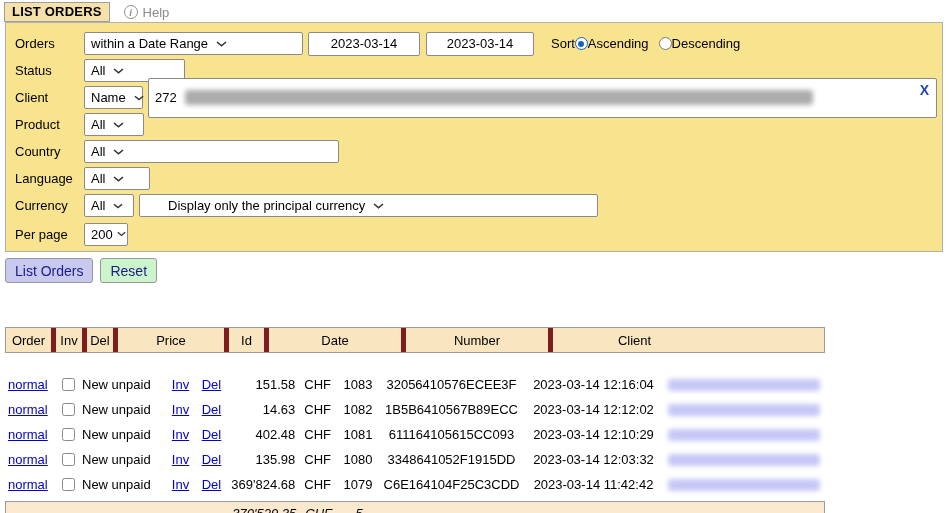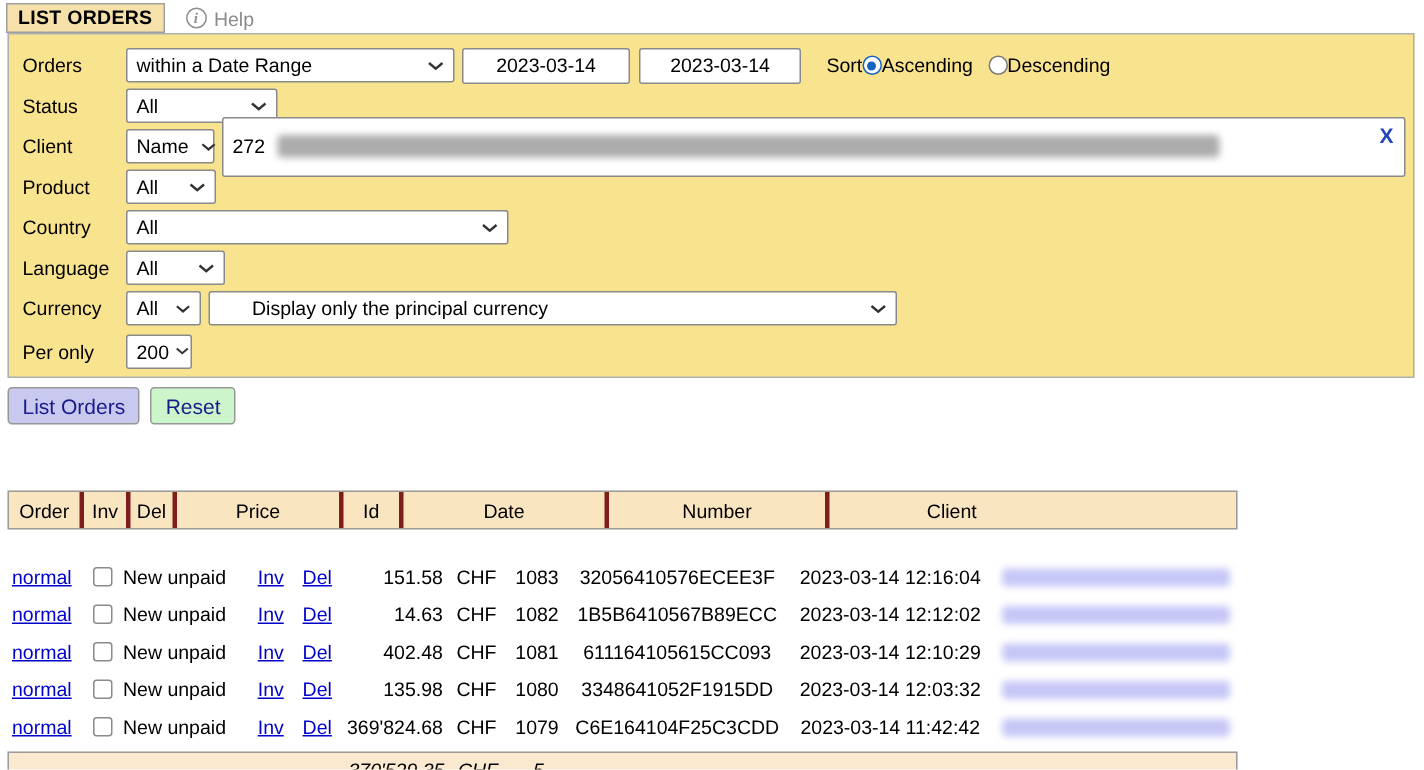--- a/index.html
+++ b/index.html
@@ -20,21 +20,21 @@
 
   
   .filter-box { position: absolute; left: 5px; top: 22px; width: 938px; height: 230px;
     background: #F8E38F; border: 1px solid #b0b0b0; padding: 7px 0 0 5px; }
   .frow { height: 27px; display: flex; align-items: center; }
   .frow.tall { height: 30px; }
   .flabel { width: 73px; padding-left: 4px; flex: 0 0 73px; }
 
   .sel, .inp { background: #fff; border: 1px solid #8a8a8a; border-radius: 2px;
     height: 23px; display: inline-flex; align-items: center; padding: 0 6px; cursor: default; }
-  .sel { justify-content: space-between; }
+  .sel { }
   .sel .chev { margin-left: 8px; display: inline-flex; }
   .inp { cursor: text; }
 
   .w-range { width: 219px; }
   .w-date  { width: 112px; justify-content: center; margin-left: 5px; height: 24px; }
   .w-date2 { width: 108px; margin-left: 6px; }
   .w-status { width: 101px; }
   .w-name { width: 59px; }
   .w-client { width: 789px; margin-left: 5px; height: 40px; position: relative; padding-right: 22px; }
   .w-product { width: 60px; }
@@ -62,21 +62,21 @@
   .actions { position: absolute; left: 5px; top: 258px; display: flex; gap: 7px; }
   .btn { font-family: "Liberation Sans", sans-serif; font-size: 14px; height: 25px;
     border: 1px solid #979797; border-radius: 3px; padding: 0 9px; color: #1b1b8a; cursor: pointer; }
   .btn.list { background: #C9C9F0; }
   .btn.reset { background: #CCF5CC; }
 
   
   .orders-table { position: absolute; left: 5px; top: 327px; width: 820px; }
   .thead { display: flex; height: 26px; border: 1px solid #9b9b9b; background: #FAE5C1; }
   .thead .cell { display: flex; align-items: center; justify-content: center;
-    border-right: 3px solid #7f1d1d; height: 100%; }
+    border-right: 5px solid #7f1d1d; height: 100%; }
   .thead .cell:last-child { border-right: none; }
 
   .c-order { width: 50px; flex: 0 0 50px; }
   .c-choose { width: 110px; flex: 0 0 110px; }
   .c-inv { width: 31px; flex: 0 0 31px; }
   .c-del { width: 31px; flex: 0 0 31px; }
   .c-price { width: 111px; flex: 0 0 111px; }
   .c-id { width: 40px; flex: 0 0 40px; }
   .c-number { width: 147px; flex: 0 0 147px; }
   .c-date { width: 137px; flex: 0 0 137px; }
@@ -223,21 +223,21 @@
         <span>Display only the principal currency</span>
         <span class="chev">
             <svg width="11" height="6" viewBox="0 0 11 6">
               <path d="M1 1l4.5 3.8L10 1" fill="none" stroke="#333" stroke-width="1.6"></path>
             </svg>
           </span>
       </span>
     </div>
 
     <div class="frow tall">
-      <span class="flabel">Per only</span>
+      <span class="flabel">Per page</span>
       <span class="sel w-pp">
         <span>200</span>
         <span class="chev" style="margin-left:4px;">
             <svg width="9" height="6" viewBox="0 0 11 6">
               <path d="M1 1l4.5 3.8L10 1" fill="none" stroke="#333" stroke-width="1.6"></path>
             </svg>
           </span>
       </span>
     </div>
 

